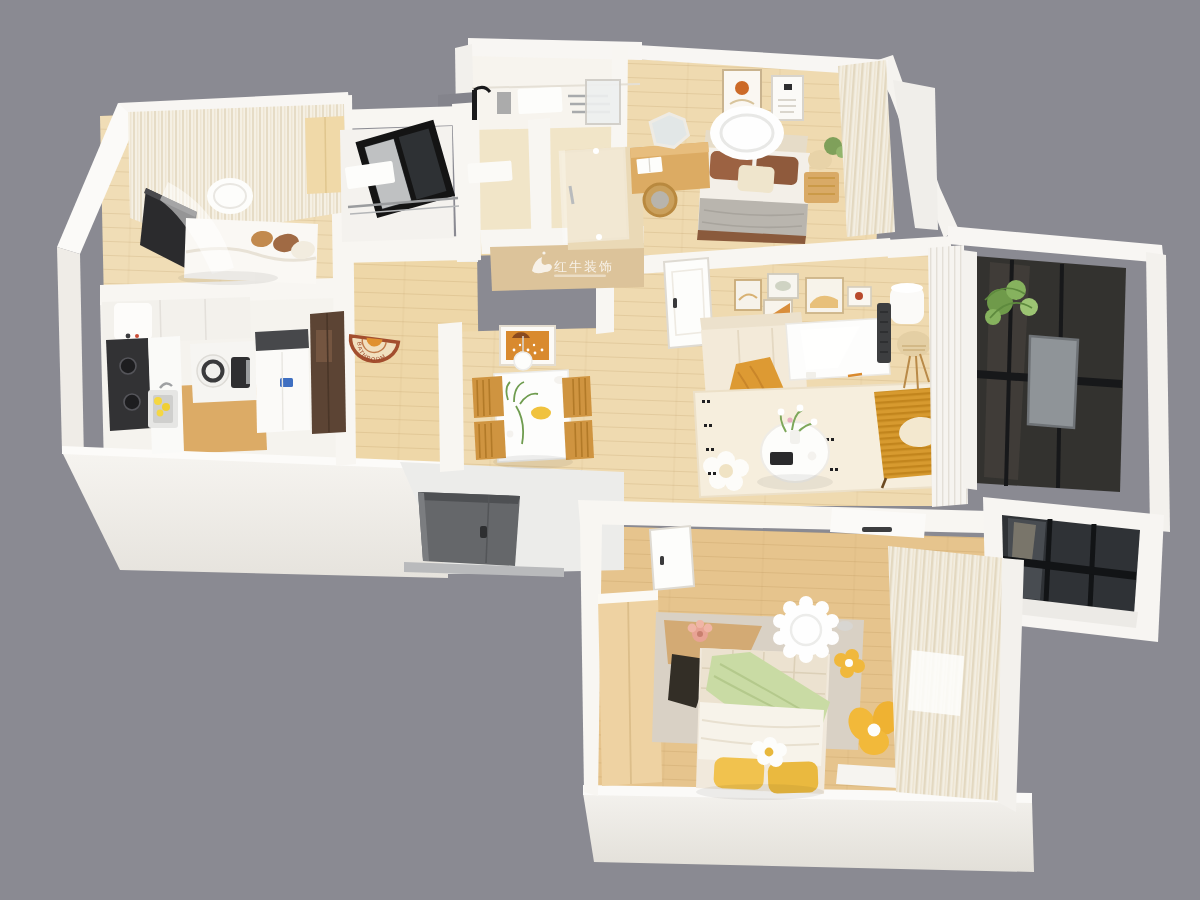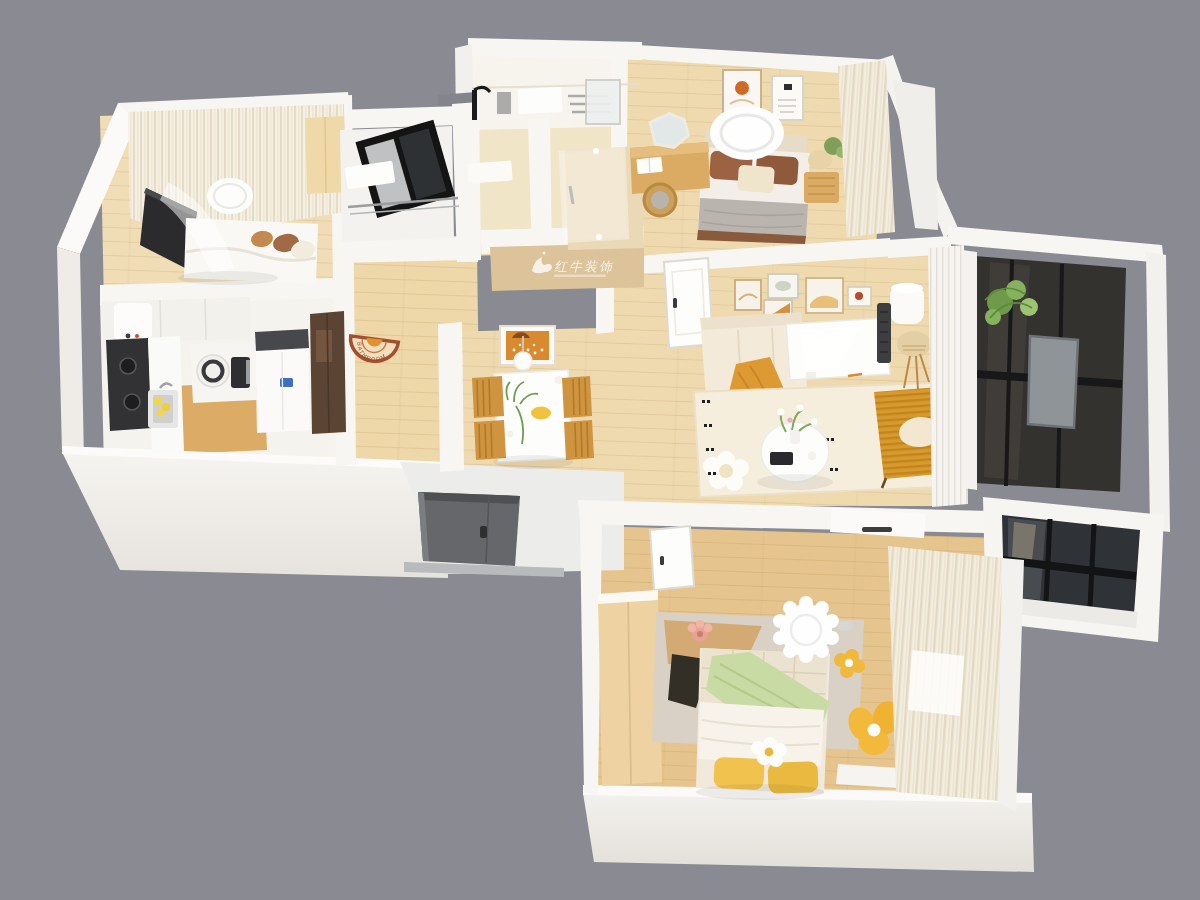--- a/index.html
+++ b/index.html
@@ -1,17 +1,17 @@
 <!DOCTYPE html>
 <html><head>
 <meta charset="utf-8">
 <style>
   html,body{margin:0;padding:0;background:#8a8a92;}
   .stage{width:1200px;height:900px;position:relative;overflow:hidden;
-         font-family:"Liberation Sans", sans-serif;font-style:italic;}
+         font-family:"Liberation Sans", sans-serif;}
   svg{display:block;}
   text{font-family:"Liberation Sans", sans-serif;}
 </style>
 </head>
 <body>
 
 <div class="stage">
 <svg width="1200" height="900" viewBox="0 0 1200 900" xmlns="http://www.w3.org/2000/svg">
   <defs>
     <linearGradient id="wallFace" x1="0" y1="0" x2="0" y2="1">

